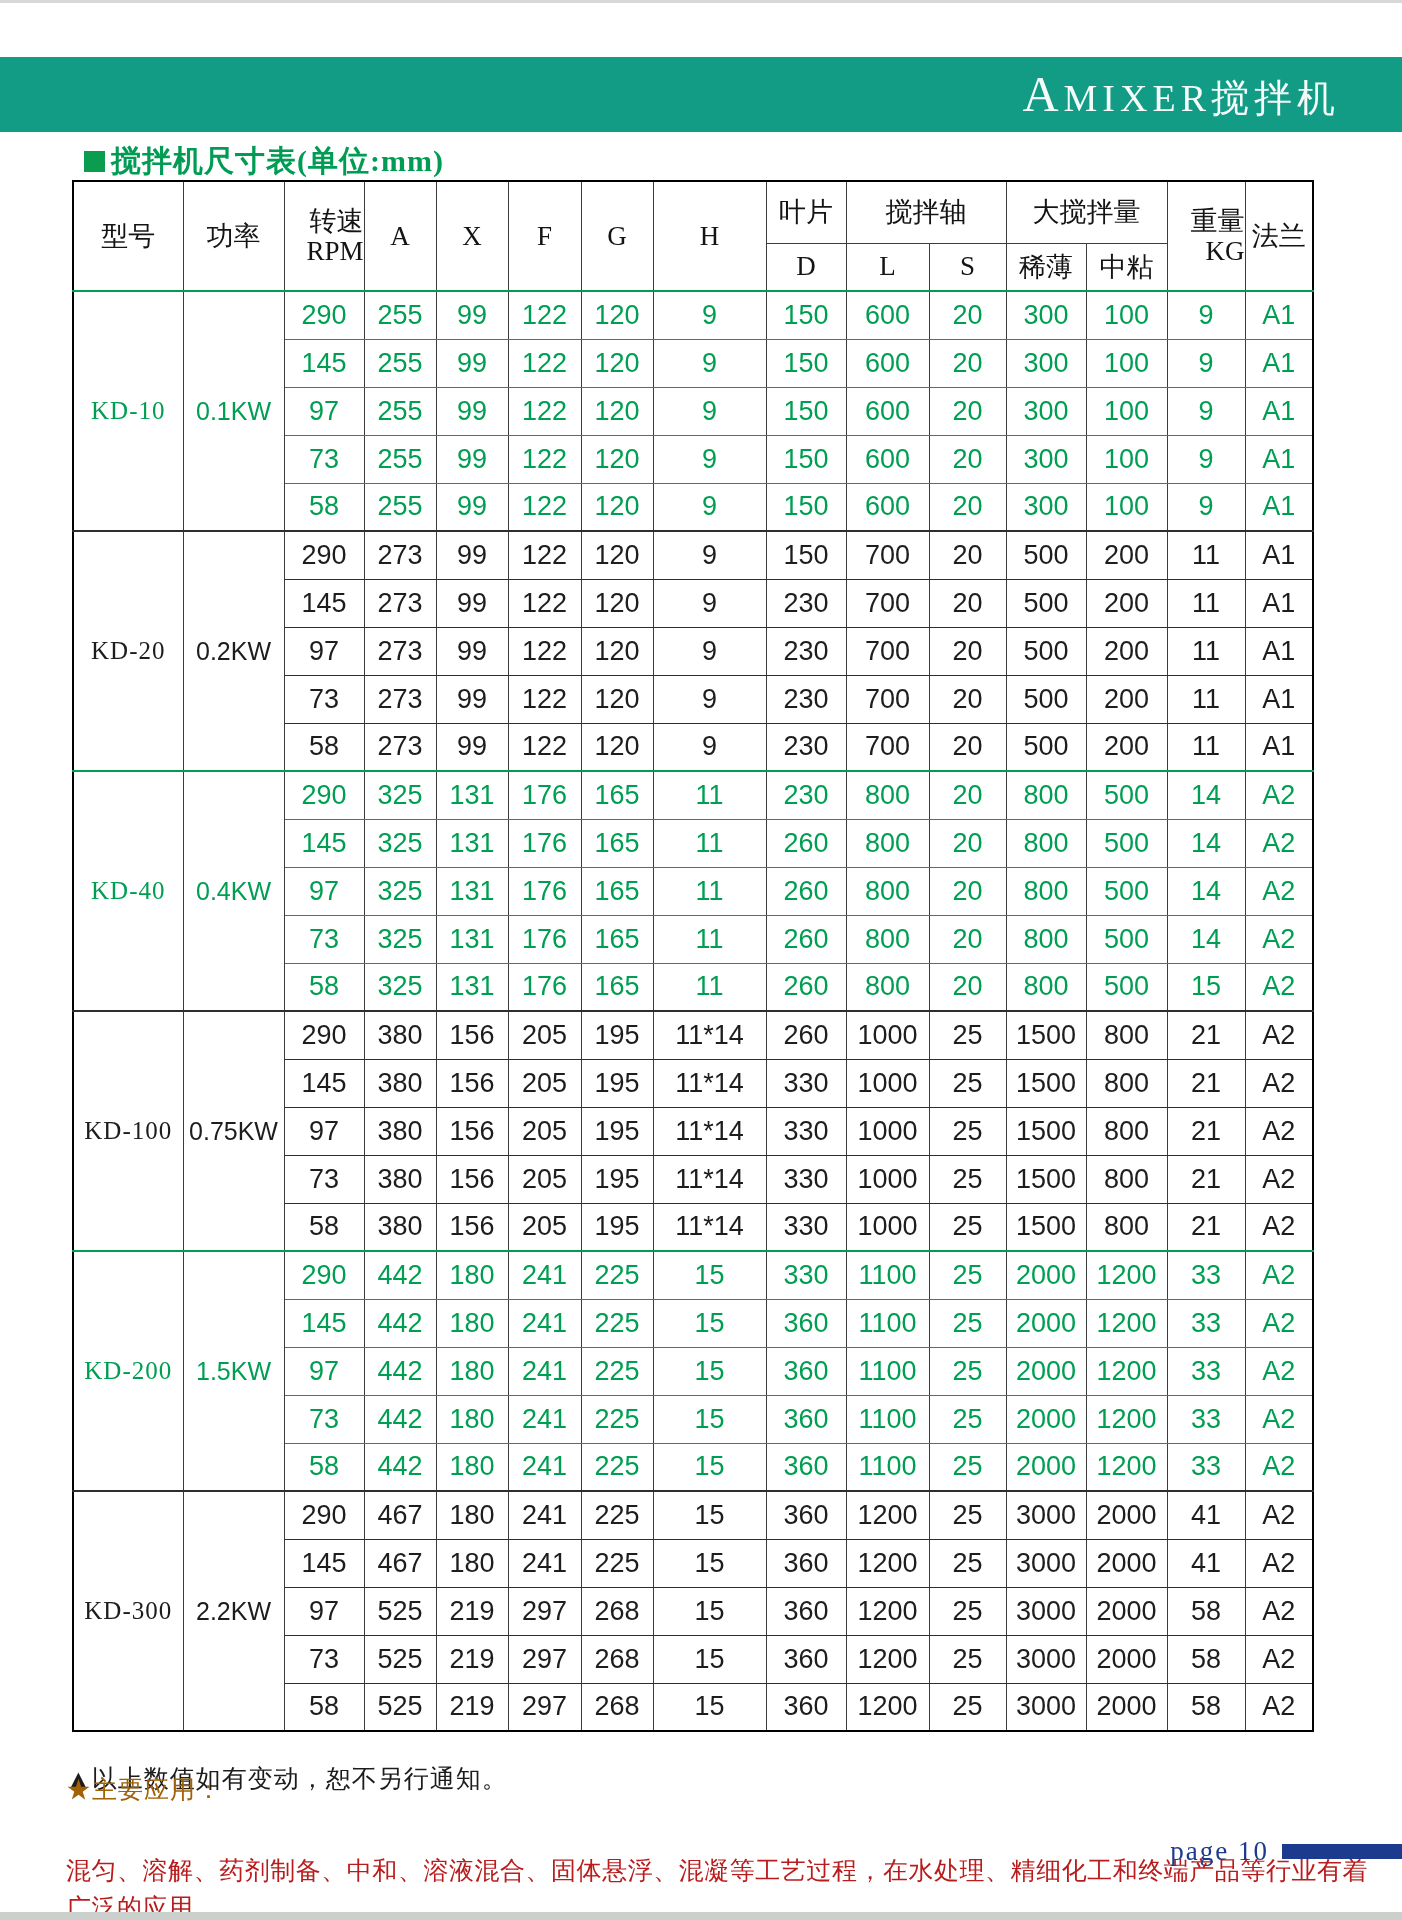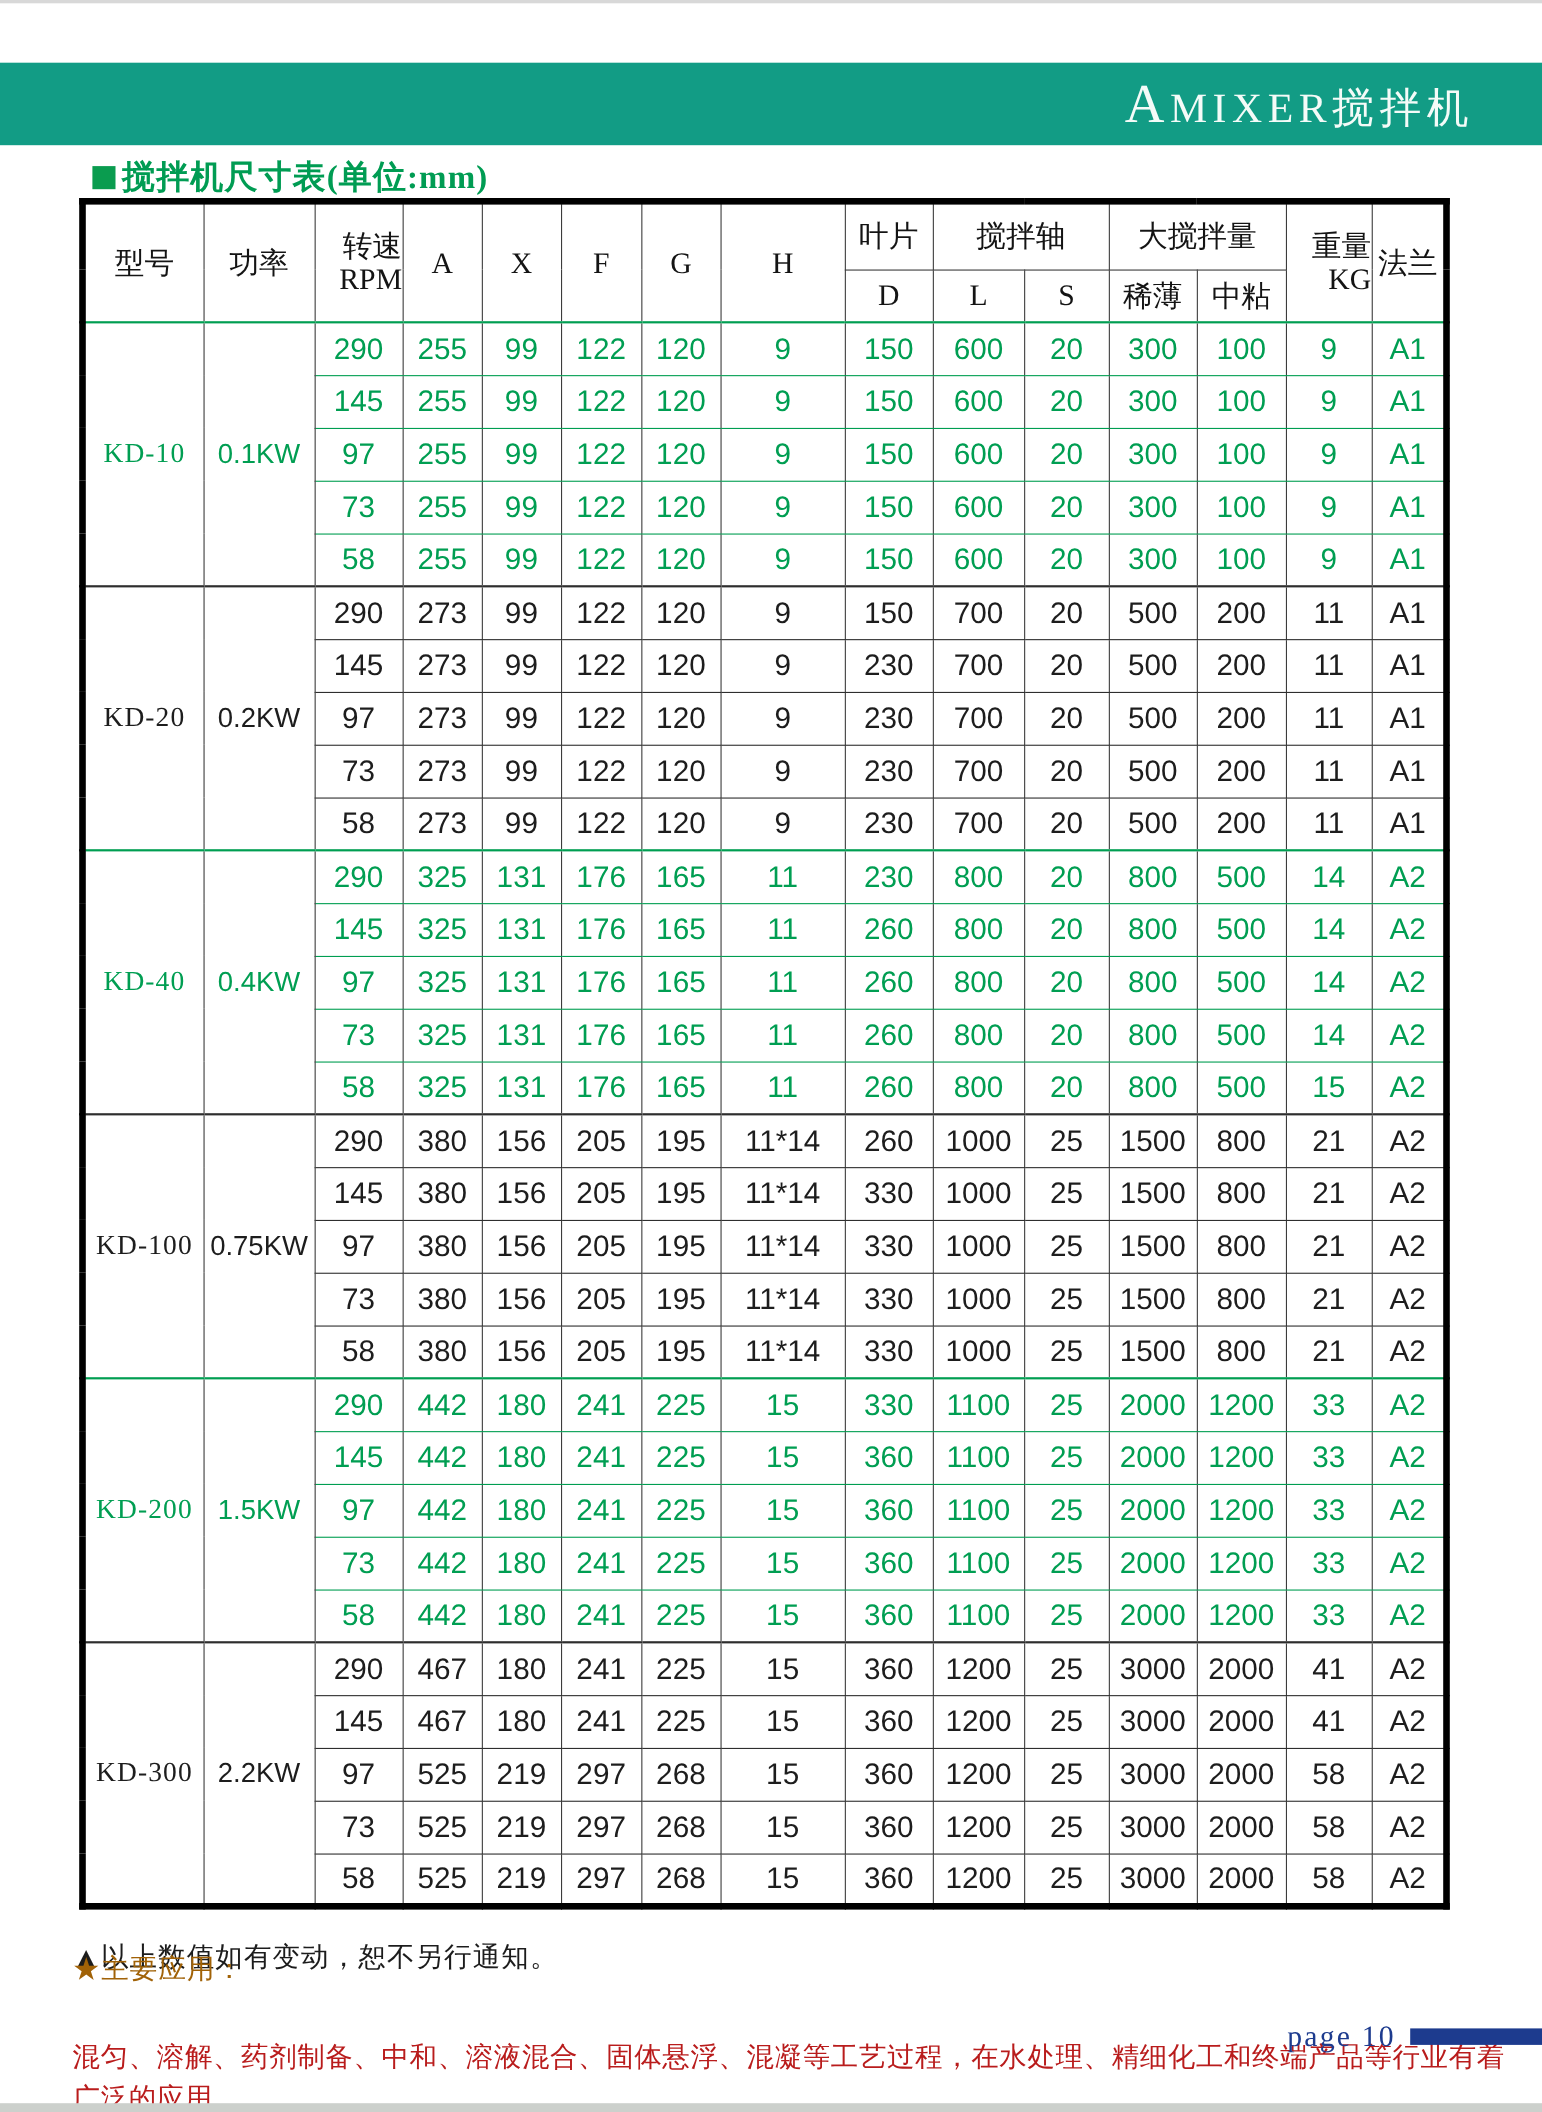--- a/index.html
+++ b/index.html
@@ -24,21 +24,21 @@
   
   .section-title{
     position:absolute;left:84px;top:141px;display:flex;align-items:center;
     color:#009c53;font-size:30px;font-weight:bold;letter-spacing:1px;
   }
   .bullet-square{width:21px;height:21px;background:#0a9c4f;display:inline-block;margin-right:6px;}
 
   
   table.spec{
     position:absolute;left:72px;top:180px;width:1240px;border-collapse:collapse;
-    table-layout:fixed;background:#ffffff;border:6px solid #000000;
+    table-layout:fixed;background:#ffffff;border:2px solid #000000;
   }
   table.spec th,table.spec td{
     border:1px solid #3c3c3c;text-align:center;vertical-align:middle;padding:0;
     overflow:hidden;white-space:nowrap;
   }
   thead tr.grp{height:62px;}
   thead tr.sub{height:48px;}
   thead th{font-weight:normal;color:#141414;font-size:27px;font-family:"Liberation Serif","DejaVu Serif",serif;}
   thead th .two-line{line-height:30px;display:block;text-align:right;}
   thead tr.sub th{border-bottom:2px solid #009e52;}

